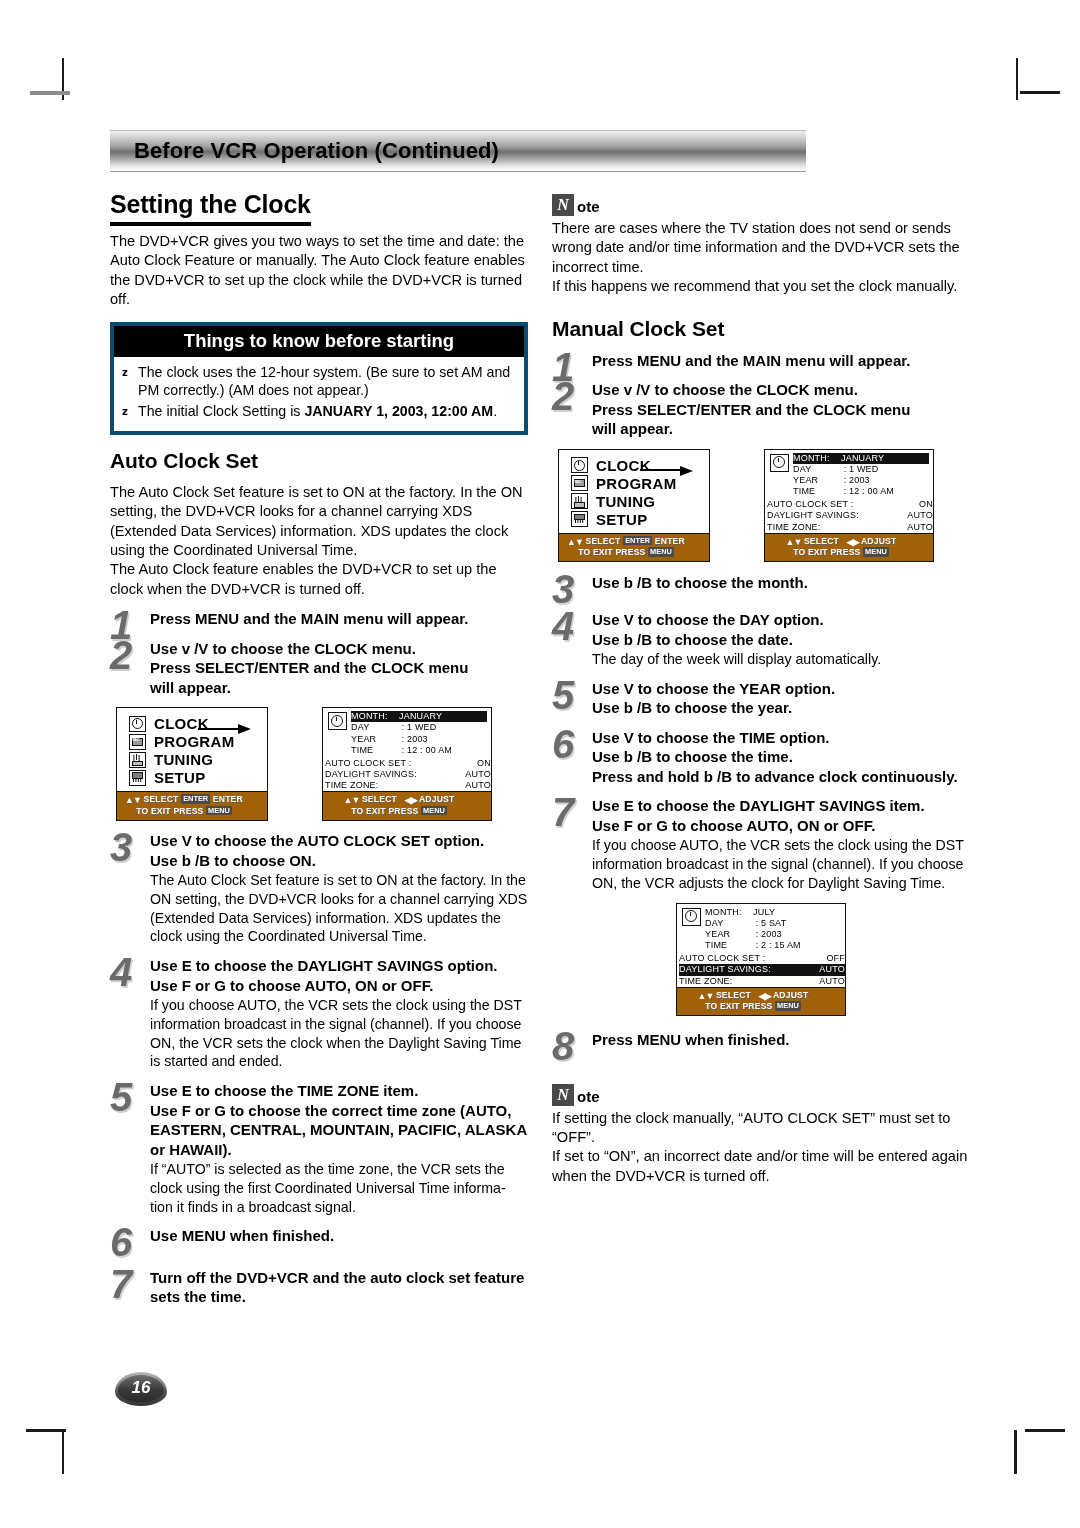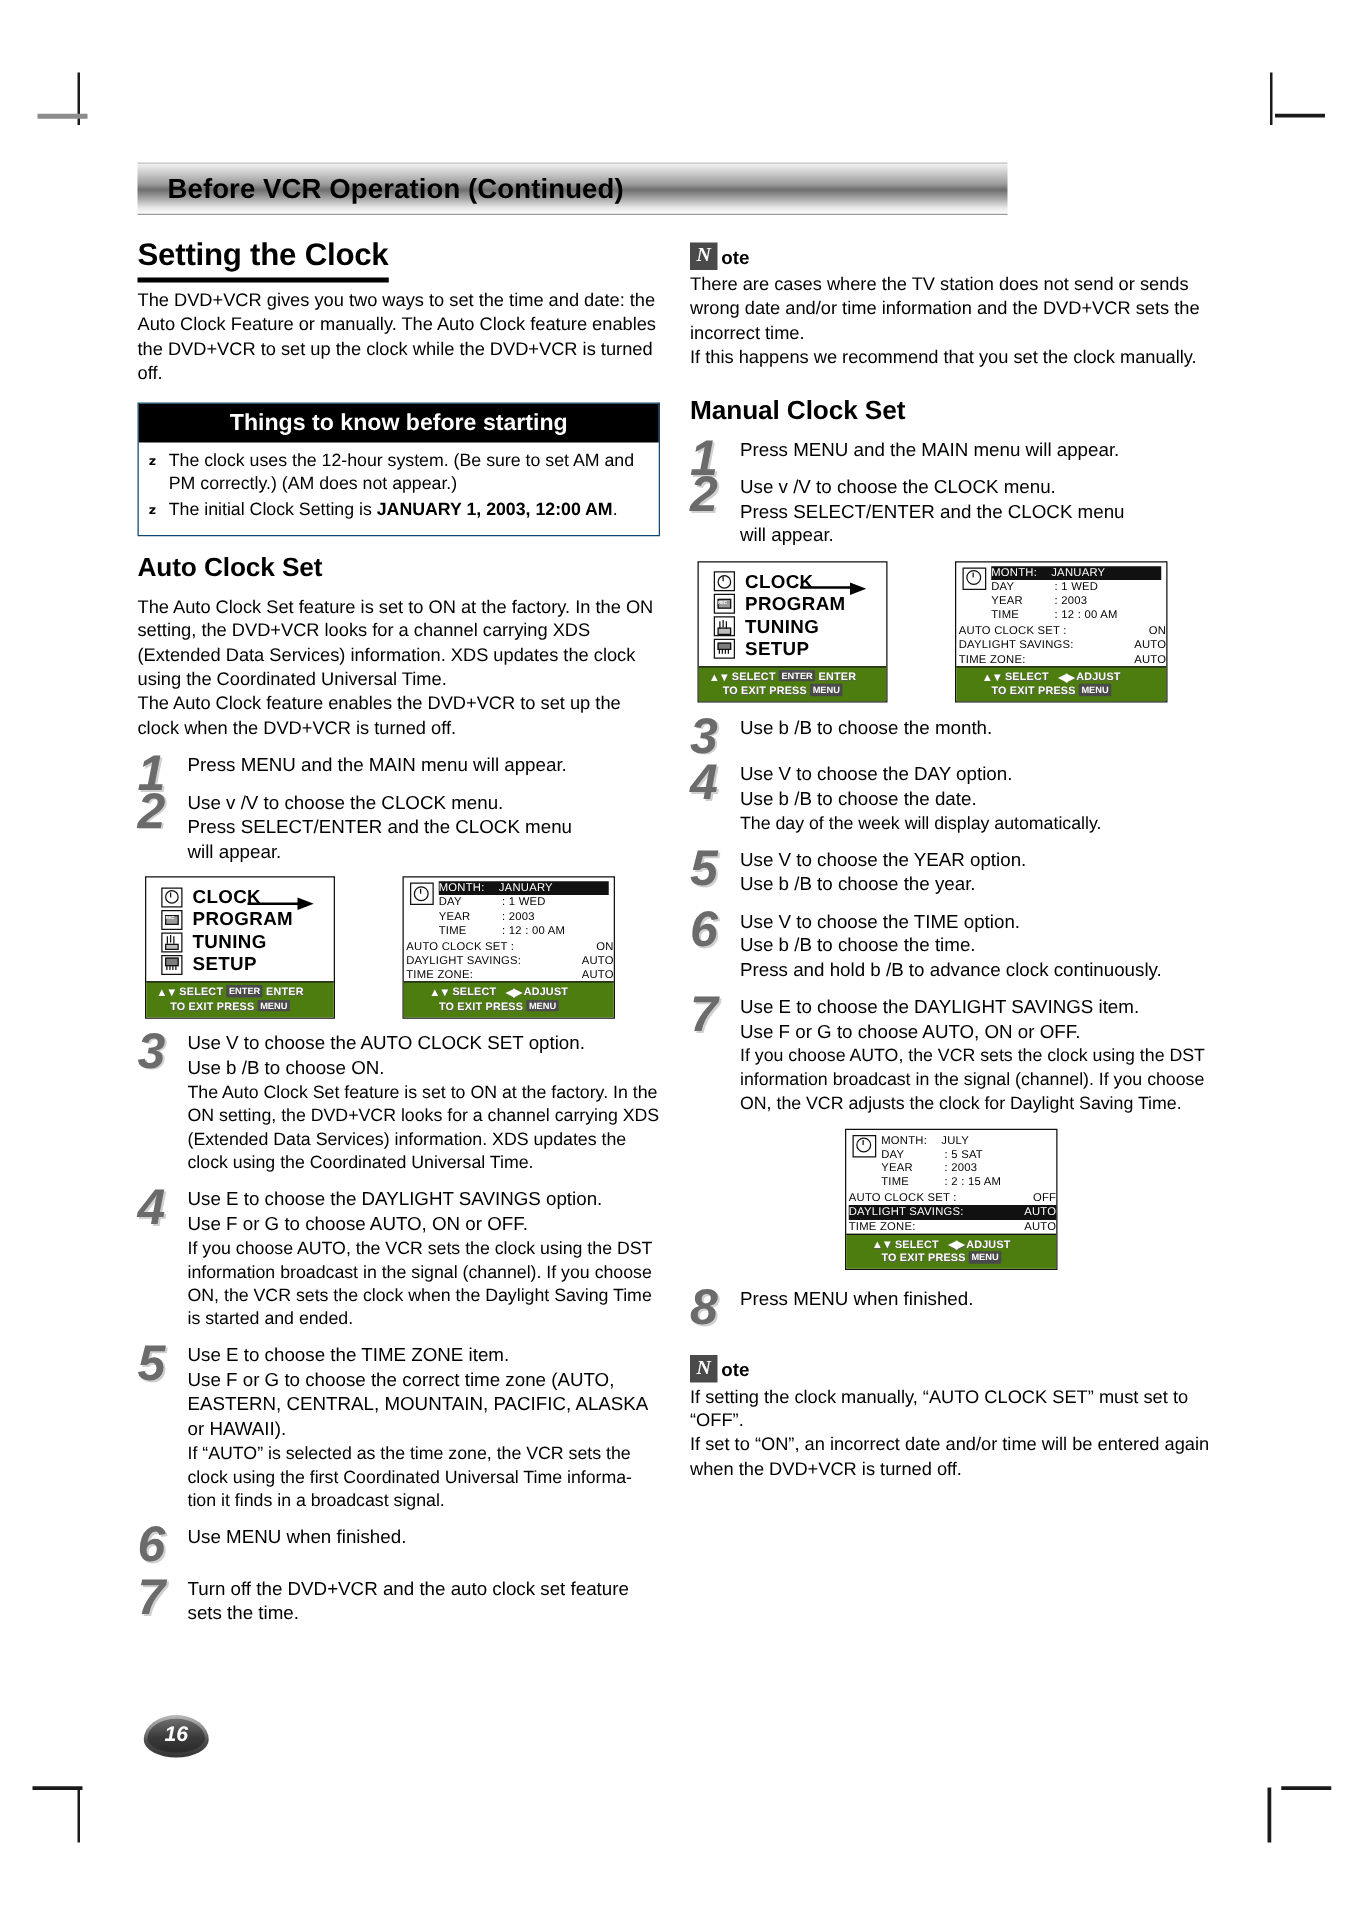--- a/index.html
+++ b/index.html
@@ -30,53 +30,53 @@
 
   
   h1.sec{font-size:25px;font-weight:bold;margin:0 0 6px 0;letter-spacing:-.2px;
     display:inline-block;border-bottom:4px solid #000;padding-bottom:3px;}
   h2.sub{font-size:21px;font-weight:bold;margin:0 0 10px 0;letter-spacing:-.1px;}
 
   p.body{font-size:14.6px;line-height:1.33;margin:0 0 10px 0;}
   p.body.tight{margin-bottom:0;}
 
   
-  .tipbox{margin:12px 0 14px 0;border:1px solid #0c4a6e;}
+  .tipbox{margin:12px 0 14px 0;border:4px solid #0c4a6e;}
   .tipbox .bar{background:#000;color:#fff;text-align:center;
     font-size:18.5px;font-weight:bold;padding:4px 0 5px 0;}
   .tipbox .inner{padding:6px 10px 8px 8px;}
   .tipli{display:flex;font-size:14.2px;line-height:1.32;margin-bottom:2px;}
   .tipli .bullet{flex:0 0 16px;font-size:10px;font-weight:bold;
     font-family:"DejaVu Sans",sans-serif;padding-top:3px;}
   .tipli b{font-weight:bold;}
 
   
   .step{position:relative;padding-left:40px;margin-bottom:10px;}
   .step .num{position:absolute;left:0;top:-4px;width:34px;
     font-size:40px;font-weight:bold;font-style:italic;line-height:1;
     color:#6b6b6b;text-shadow:1.5px 1.5px 0 #d0d0d0;
     font-family:"Liberation Sans",sans-serif;}
-  .step .lead{font-size:15px;font-weight:normal;line-height:1.3;}
+  .step .lead{font-size:15px;font-weight:bold;line-height:1.3;}
   .step .note{font-size:14.2px;line-height:1.32;font-weight:normal;margin-top:1px;}
 
   
   .noteblk{margin:4px 0 12px 0;}
   .notehdr{display:flex;align-items:flex-end;margin-bottom:3px;}
   .nbox{width:22px;height:22px;background:#4a4a4a;color:#fff;
     font-family:"Liberation Serif",serif;font-style:italic;font-weight:bold;
     font-size:16px;line-height:22px;text-align:center;}
   .notehdr .ote{font-size:15px;font-weight:bold;margin-left:3px;padding-bottom:1px;}
   .noteblk p{font-size:14.6px;line-height:1.33;margin:0;}
 
   
   .osdrow{position:relative;margin:10px 0 12px 0;height:112px;}
   .osd{position:absolute;top:0;border:1px solid #111;background:#fff;
     font-family:"Liberation Sans",sans-serif;}
   .osd .screen{padding:5px 6px 3px 6px;}
-  .osd .footer{background:#4d7c0f;border-top:1px solid #111;
+  .osd .footer{background:#a16207;border-top:1px solid #111;
     font-size:8.6px;font-weight:bold;color:#fff;letter-spacing:.2px;
     text-align:center;padding:2px 16px 3px 0;line-height:1.25;
     text-shadow:0.6px 0.6px 0 #5e5e5e;}
   .osd .footer .key{display:inline-block;background:#4a4a4a;color:#fff;
     padding:0 2px;font-size:7.4px;border-radius:1px;text-shadow:none;
     vertical-align:1px;letter-spacing:0;}
   .osd .footer .ar{letter-spacing:-1px;font-size:9px;vertical-align:-.5px;}
 
   
   .osd.menu{left:6px;width:150px;}

